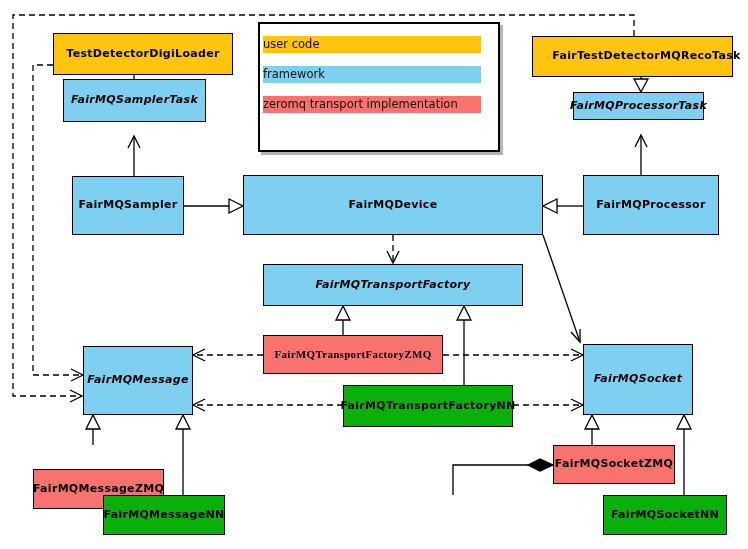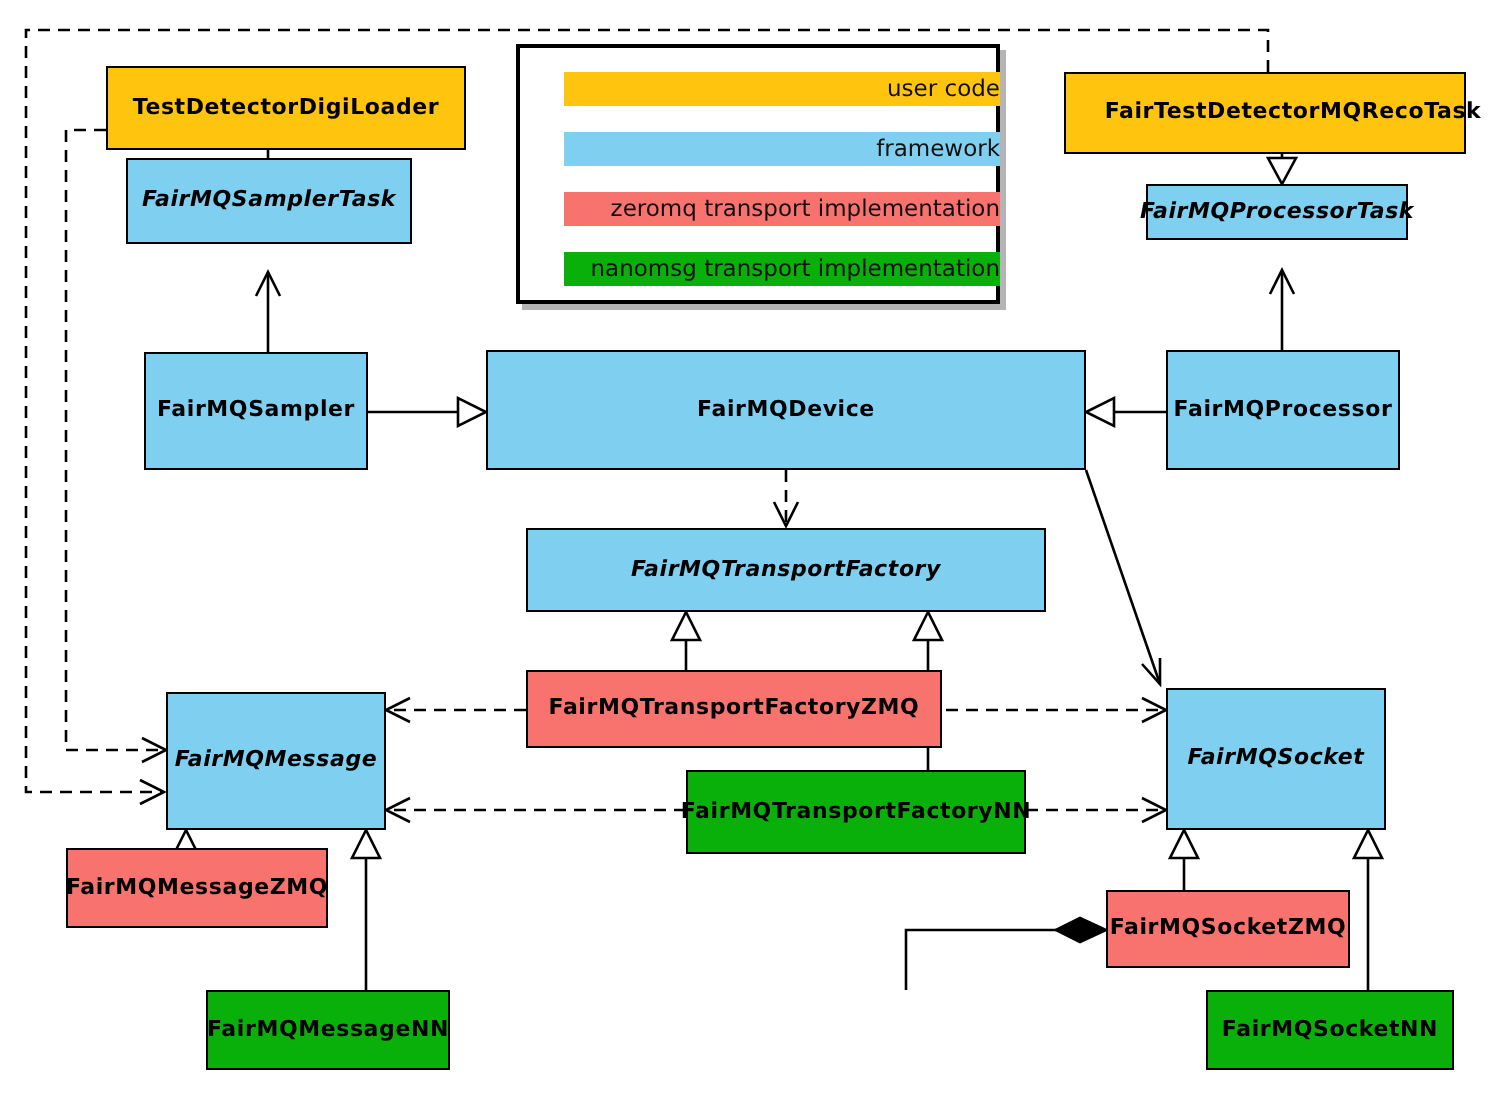--- a/index.html
+++ b/index.html
@@ -16,22 +16,22 @@
   .abstract{font-style:italic;}
   .c-user{background:#FFC40E;}
   .c-fw{background:#7FD0F0;}
   .c-zmq{background:#F9736E;}
   .c-nn{background:#0AB00A;}
   .legend{
     position:absolute;left:258px;top:22px;width:242px;height:130px;box-sizing:border-box;
     background:#fff;border:2px solid #000;box-shadow:3px 3px 0 #b4b4b4;
   }
   .legend-item{
-    position:absolute;left:22px;width:218px;height:17px;
-    display:flex;align-items:center;justify-content:flex-end;
+    position:absolute;left:3px;width:218px;height:17px;
+    display:flex;align-items:center;justify-content:flex-start;
     font:400 11.5px/1 "DejaVu Sans",sans-serif;color:#101010;border:0;
   }
   .li-0{top:12px;} .li-1{top:42px;} .li-2{top:72px;} .li-3{top:102px;}
 </style>
 </head>
 <body>
 
 <div class="canvas">
 
   <svg class="wires" viewBox="0 0 748 549">
@@ -105,50 +105,47 @@
   <div class="legend">
     <div class="legend-item li-0 c-user">
       <span>user code</span>
     </div>
     <div class="legend-item li-1 c-fw">
       <span>framework</span>
     </div>
     <div class="legend-item li-2 c-zmq">
       <span>zeromq transport implementation</span>
     </div>
-    <div class="legend-item li-3 c-nn">
-      <span>nanomsg transport implementation</span>
-    </div>
   </div>
 
   <div class="node c-user" style="left:53px;top:33px;width:180px;height:42px;">TestDetectorDigiLoader</div>
 
   <div class="node c-user" style="left:532px;top:36px;width:201px;height:41px;padding-left:28px;">FairTestDetectorMQRecoTask</div>
 
   <div class="node c-fw abstract" style="left:63px;top:79px;width:143px;height:43px;">FairMQSamplerTask</div>
 
   <div class="node c-fw abstract" style="left:573px;top:92px;width:131px;height:28px;">FairMQProcessorTask</div>
 
   <div class="node c-fw" style="left:72px;top:176px;width:112px;height:59px;">FairMQSampler</div>
 
   <div class="node c-fw" style="left:243px;top:175px;width:300px;height:60px;">FairMQDevice</div>
 
-  <div class="node c-fw" style="left:583px;top:175px;width:117px;height:60px;">FairMQProcessor</div>
+  <div class="node c-fw" style="left:583px;top:175px;width:136px;height:60px;">FairMQProcessor</div>
 
   <div class="node c-fw abstract" style="left:263px;top:264px;width:260px;height:42px;">FairMQTransportFactory</div>
 
-  <div class="node c-zmq" style="left:263px;top:335px;width:208px;height:39px;">FairMQTransportFactoryZMQ</div>
+  <div class="node c-zmq" style="left:263px;top:335px;width:180px;height:39px;font-family:Liberation Serif, serif;">FairMQTransportFactoryZMQ</div>
 
   <div class="node c-nn" style="left:343px;top:385px;width:170px;height:42px;">FairMQTransportFactoryNN</div>
 
   <div class="node c-fw abstract" style="left:83px;top:346px;width:110px;height:69px;">FairMQMessage</div>
 
   <div class="node c-fw abstract" style="left:583px;top:344px;width:110px;height:71px;">FairMQSocket</div>
 
-  <div class="node c-zmq" style="left:33px;top:424px;width:131px;height:40px;">FairMQMessageZMQ</div>
+  <div class="node c-zmq" style="left:33px;top:469px;width:131px;height:40px;">FairMQMessageZMQ</div>
 
   <div class="node c-nn" style="left:103px;top:495px;width:122px;height:40px;">FairMQMessageNN</div>
 
   <div class="node c-zmq" style="left:553px;top:445px;width:122px;height:39px;">FairMQSocketZMQ</div>
 
   <div class="node c-nn" style="left:603px;top:495px;width:124px;height:40px;">FairMQSocketNN</div>
 
 
 </div>
 

